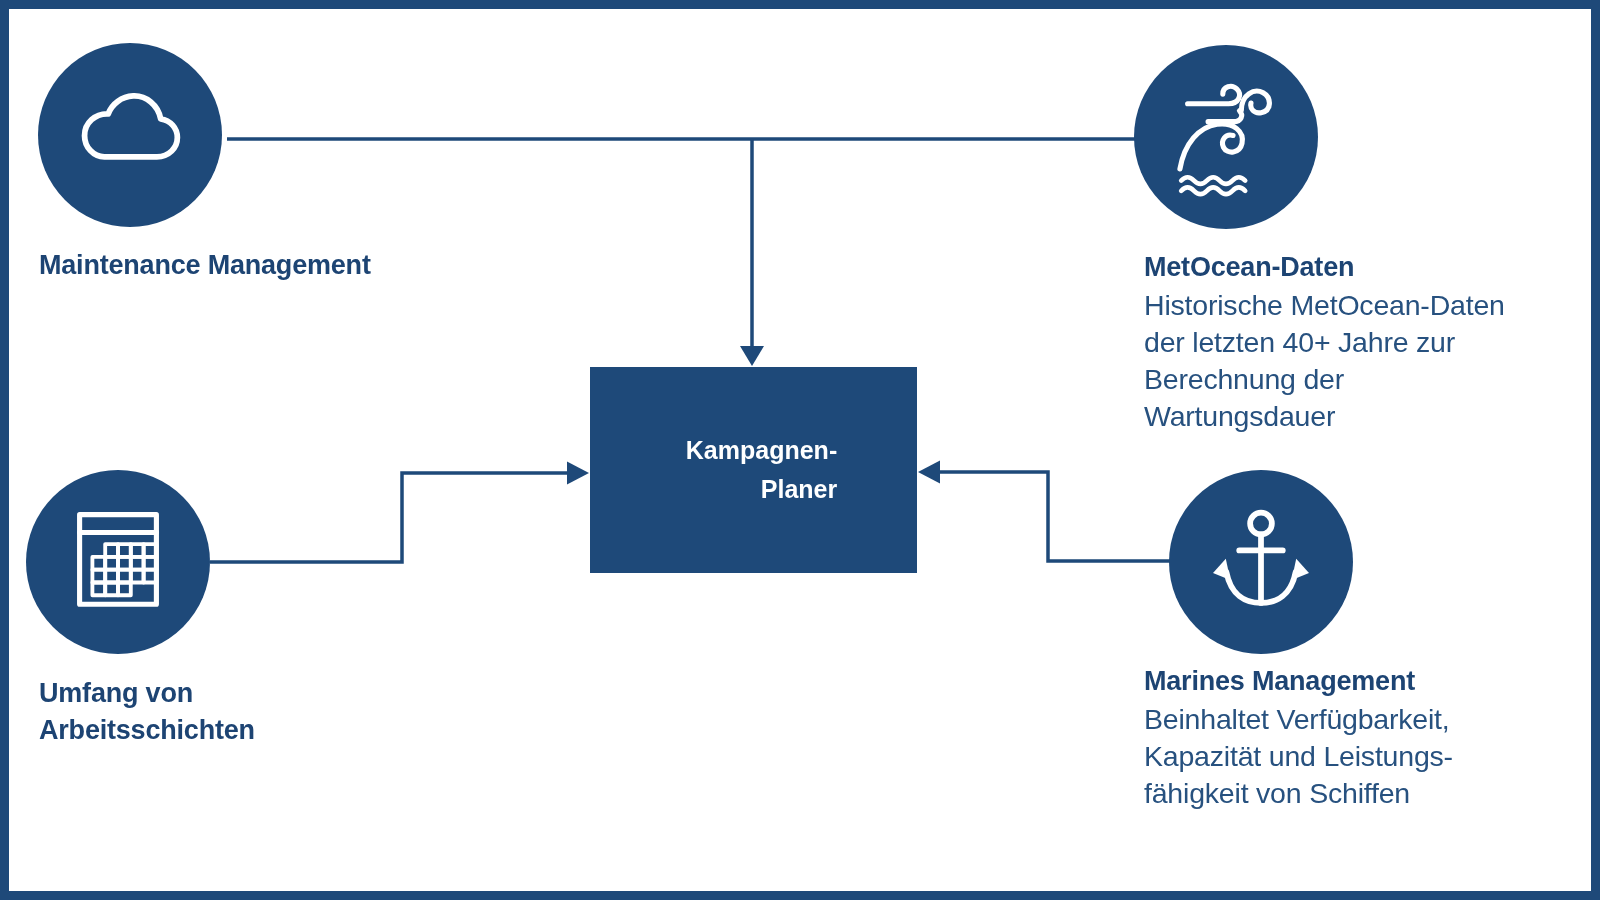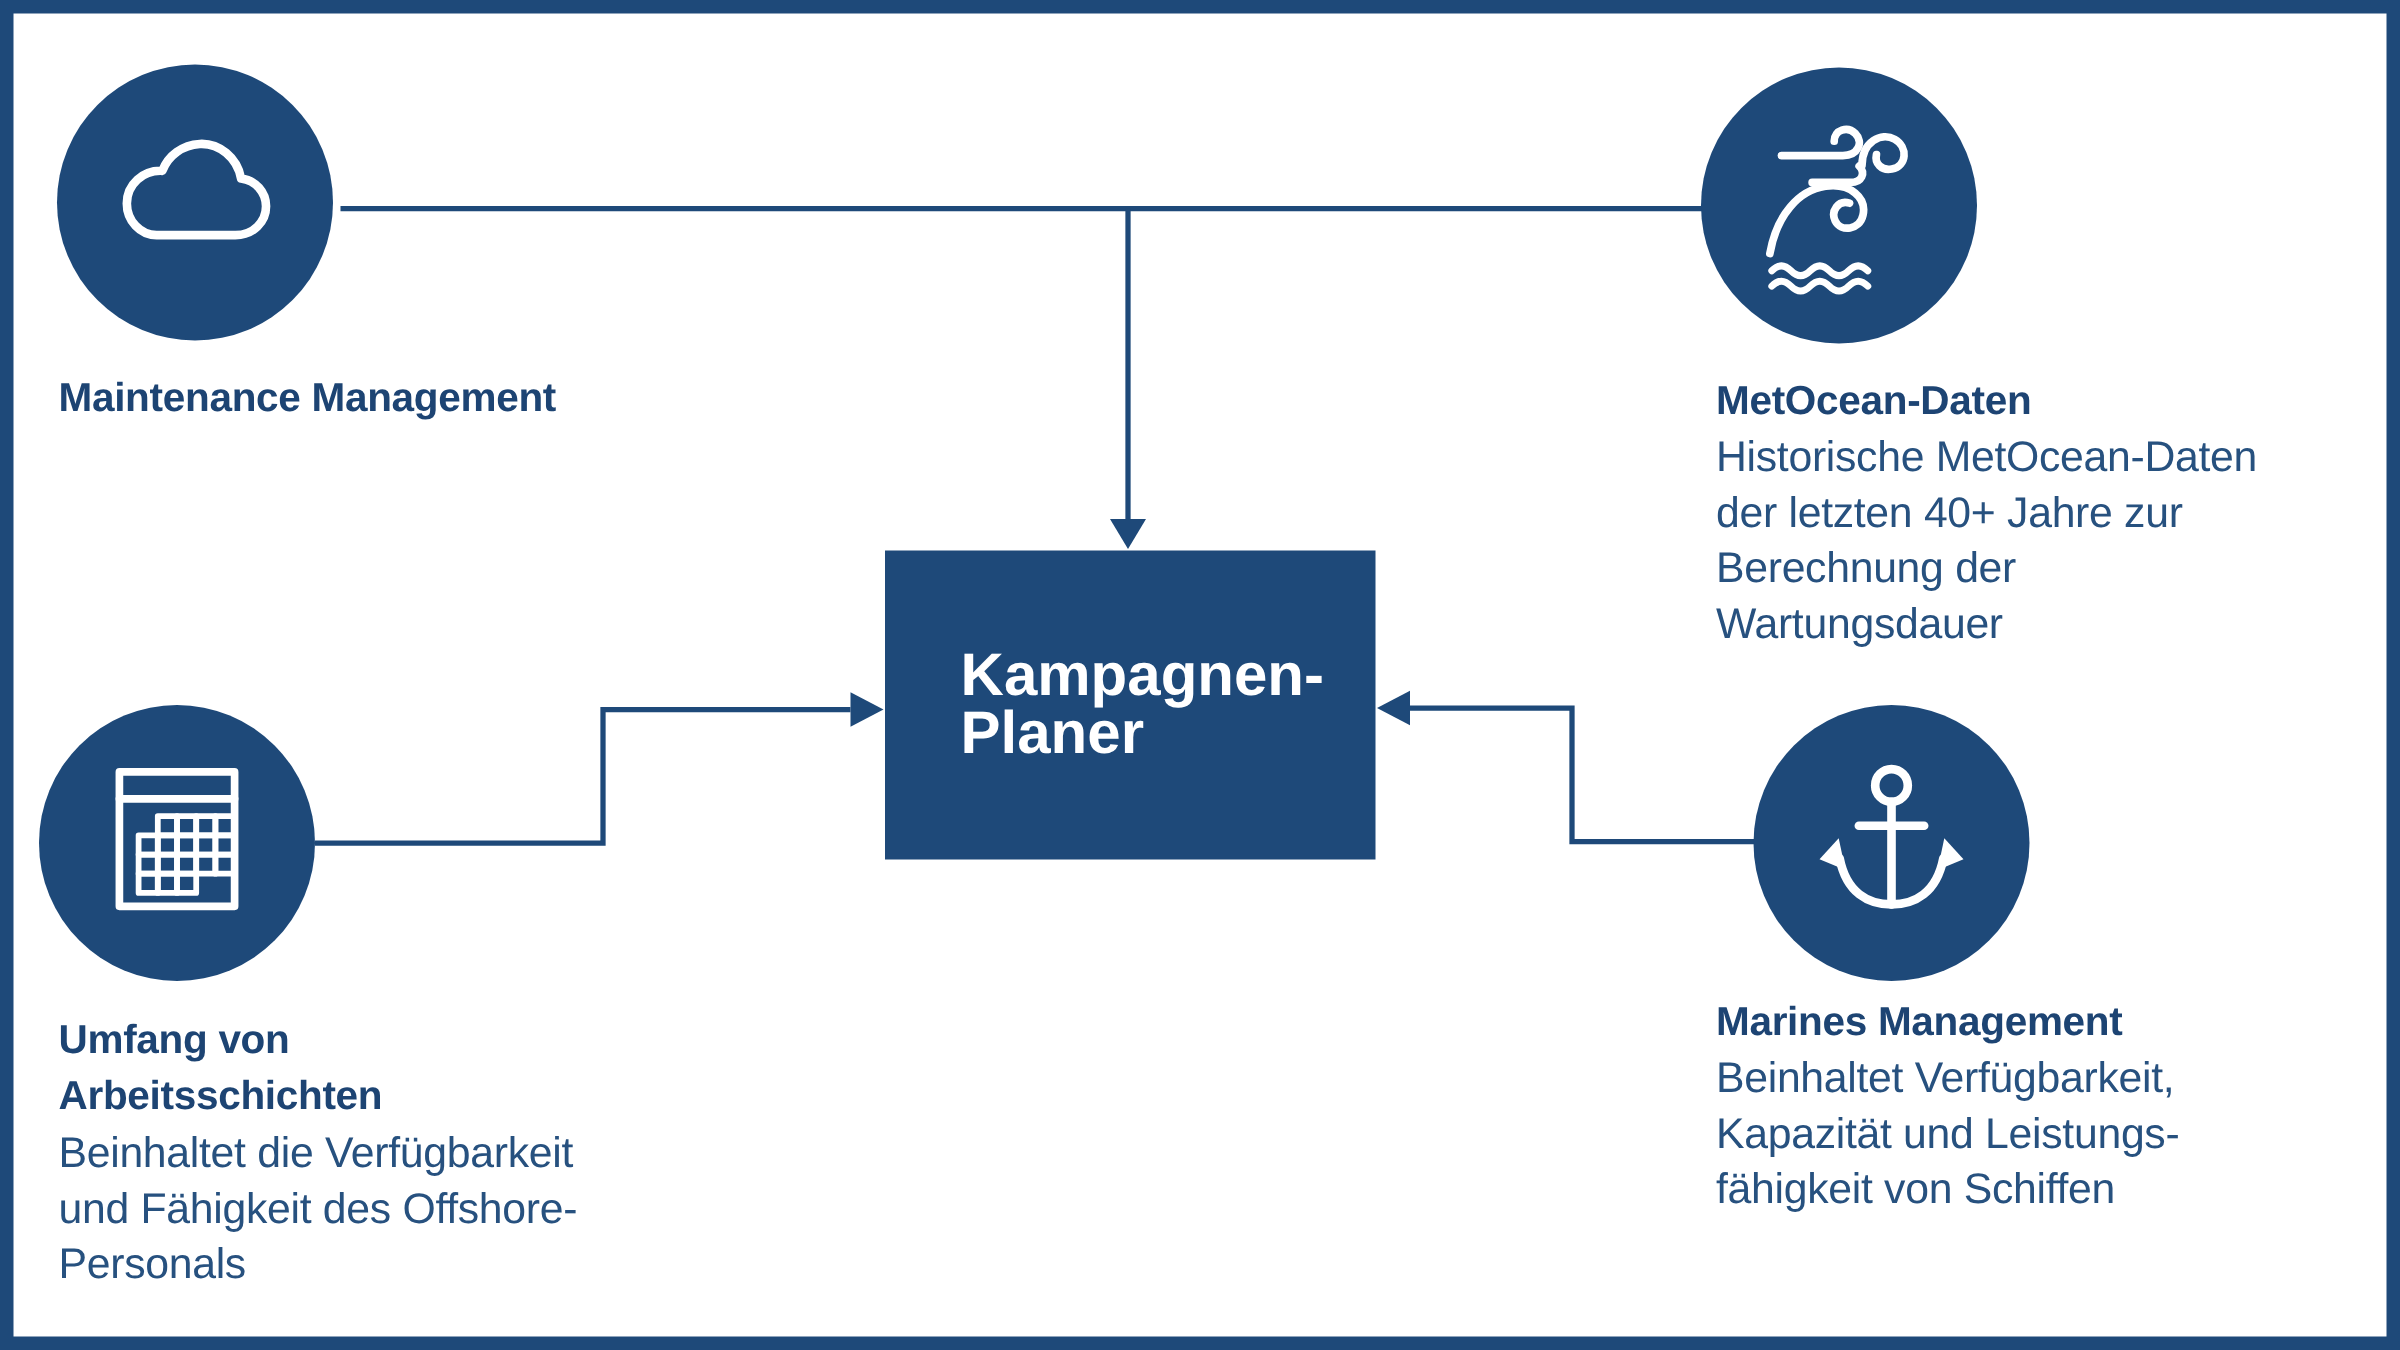--- a/index.html
+++ b/index.html
@@ -43,24 +43,24 @@
   }
   #center-box{
     position:absolute;
     left:581px;top:358px;
     width:327px;height:206px;
     background:#1E4979;
     display:flex;align-items:center;justify-content:center;
   }
   #center-box .label{
     color:#ffffff;
-    font-size:40px;
+    font-size:25px;
     font-weight:bold;
     line-height:39px;
-    text-align:left;
+    text-align:right;
     white-space:pre-line;
     margin-left:16px;
   }
   #connectors{
     position:absolute;left:0;top:0;width:1600px;height:900px;
     pointer-events:none;
   }
   .conn{fill:none;stroke:#1E4979;stroke-width:3.5px;}
   .arrow{fill:#1E4979;stroke:none;}
   
@@ -135,23 +135,20 @@
           <rect x="60" y="56" width="10" height="10"></rect>
           <rect x="70" y="56" width="10" height="10"></rect>
         <rect x="30" y="66" width="10" height="10"></rect>
           <rect x="40" y="66" width="10" height="10"></rect>
           <rect x="50" y="66" width="10" height="10"></rect>
       </g>
     </svg>
   </div>
   <h3 class="node-title" id="title-shifts">Umfang von
 Arbeitsschichten</h3>
-  <p class="node-body" id="body-shifts">Beinhaltet die Verfügbarkeit
-und Fähigkeit des Offshore-
-Personals</p>
 
   <div class="circle" id="circle-marine">
     <svg viewBox="0 0 100 100">
       <circle class="icon-stroke" stroke-width="4.5" cx="50" cy="20" r="8.5"></circle>
       <path class="icon-stroke" stroke-width="4.5" d="M 50 28.5 V 82"></path>
       <path class="icon-stroke" stroke-width="4.5" d="M 33 41 H 67"></path>
       <path class="icon-stroke" stroke-width="4.5" d="M 23 58 C 26.5 76 38 82 50 82 C 62 82 73.5 76 77 58"></path>
       <polygon fill="#ffffff" points="26,64 12.5,58.5 22.5,47.5"></polygon>
       <polygon fill="#ffffff" points="74,64 87.5,58.5 77.5,47.5"></polygon>
     </svg>

